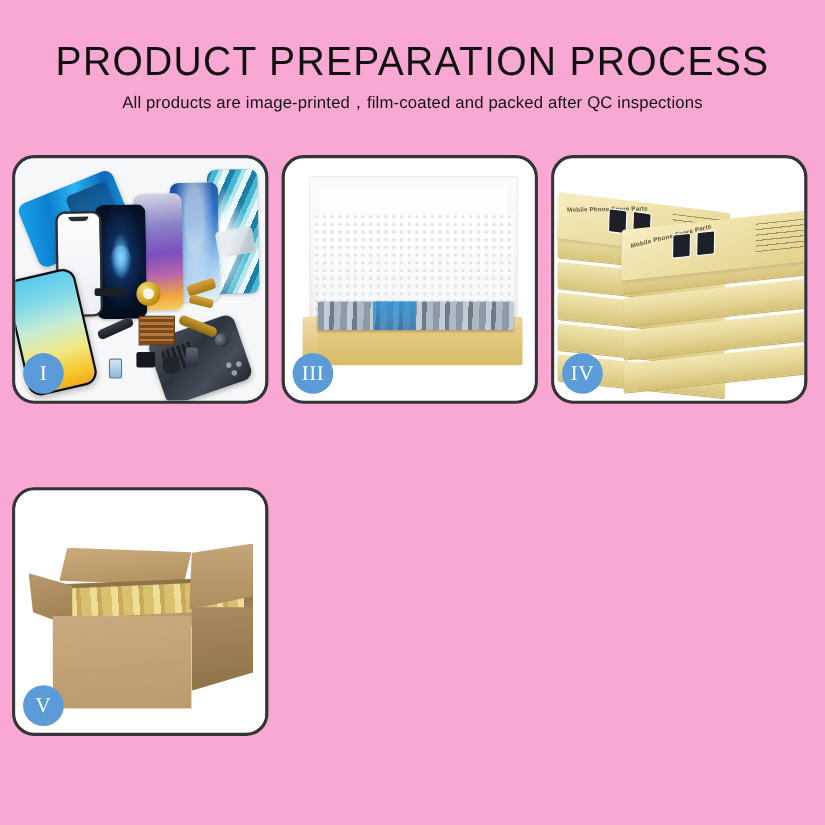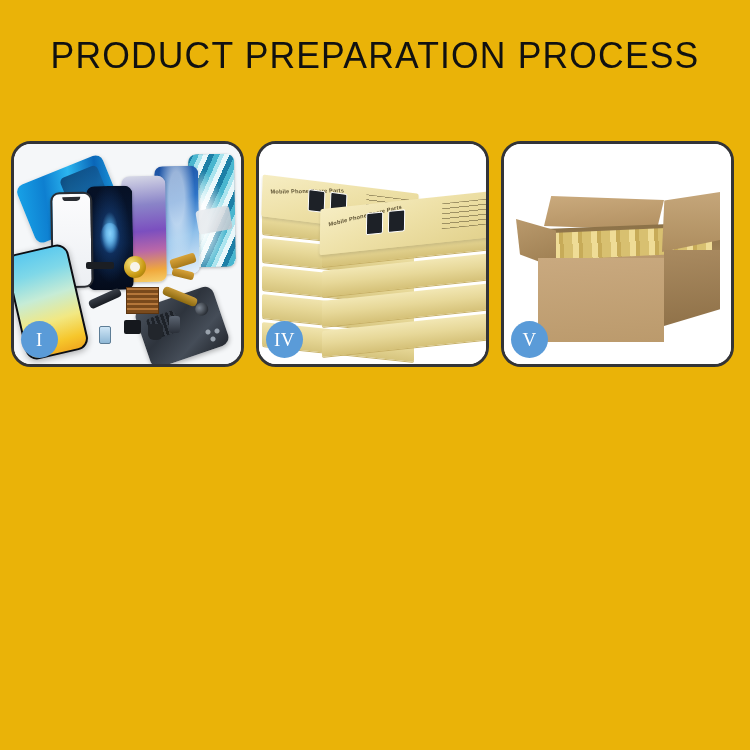--- a/index.html
+++ b/index.html
@@ -12,21 +12,21 @@
     height: 750px;
     overflow: hidden;
     font-family: "Liberation Sans", sans-serif;
     -webkit-font-smoothing: antialiased;
   }
 
   .page {
     position: relative;
     width: 750px;
     height: 750px;
-    background: #eab308;
+    background: #f9a8d4;
   }
 
   
   .header {
     position: absolute;
     top: 34px;
     left: 0;
     width: 750px;
     text-align: center;
   }
@@ -550,20 +550,21 @@
     clip-path: polygon(36% 0, 100% 22%, 74% 100%, 0 64%);
   }
 </style>
 </head>
 <body>
 
 <div class="page">
 
   <div class="header">
     <div class="title">PRODUCT PREPARATION PROCESS</div>
+    <div class="subtitle">All products are image-printed，film-coated and packed after QC inspections</div>
   </div>
 
   <div class="grid">
 
     <div class="panel p1">
       <div class="panel-inner">
         <div class="lcd-tilt"></div>
         <div class="scr scr-a"></div>
         <div class="scr scr-b"></div>
         <div class="scr scr-c"></div>
@@ -584,20 +585,30 @@
         <div class="part sq-b"></div>
         <div class="part sq-c"></div>
         <div class="part sq-d"></div>
         <div class="part screws"></div>
         <div class="part tool"></div>
       </div>
       <div class="badge">I</div>
     </div>
 
 
+    <div class="panel p3">
+      <div class="panel-inner">
+        <div class="lid"></div>
+        <div class="foam"></div>
+        <div class="box-tray">
+          <div class="tray-contents"></div>
+        </div>
+      </div>
+      <div class="badge">III</div>
+    </div>
 
     <div class="panel p4">
       <div class="panel-inner">
         <div class="stack">
           <div class="ybox back b1"></div>
           <div class="ybox back b2"></div>
           <div class="ybox back b3"></div>
           <div class="ybox back b4"></div>
           <div class="ybox back b5"></div>
           <div class="ybox front f1"></div>

